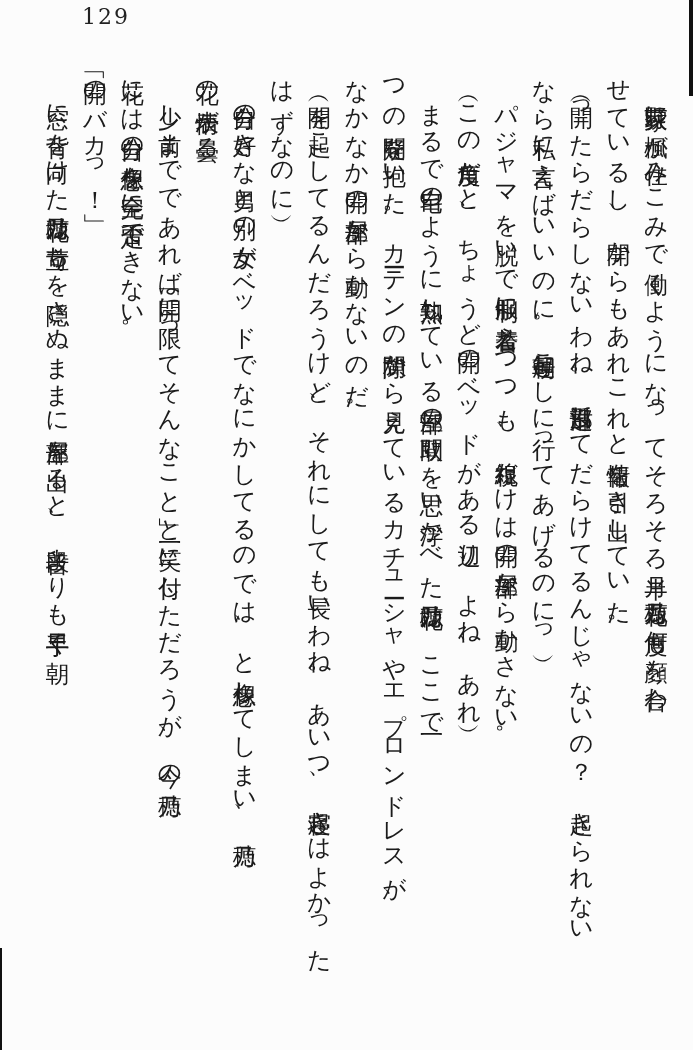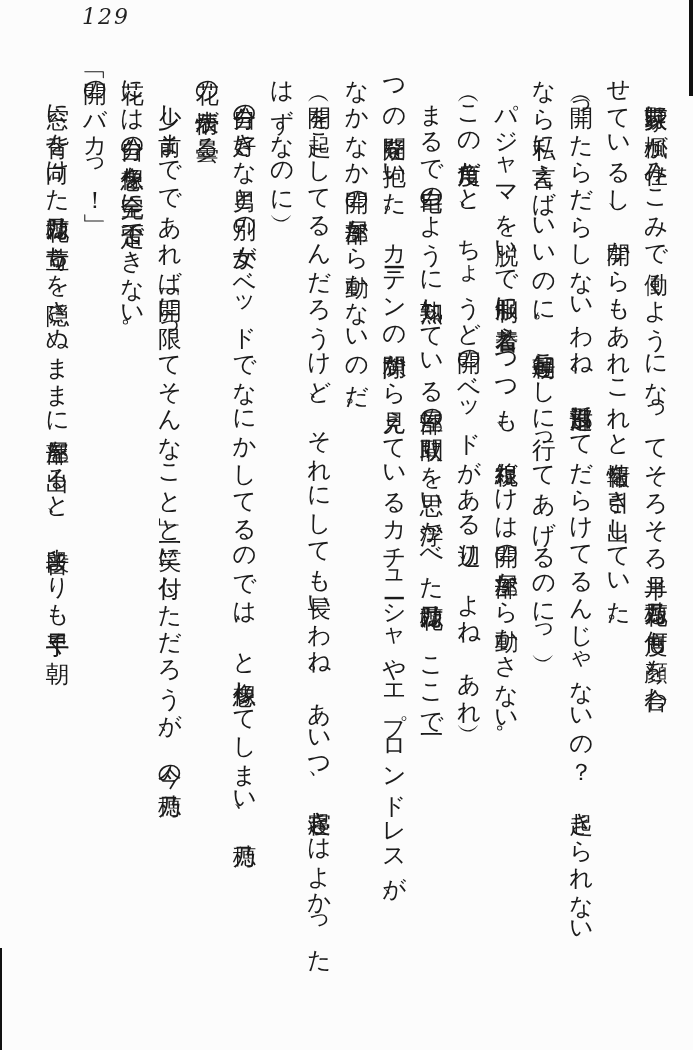--- a/index.html
+++ b/index.html
@@ -15,21 +15,20 @@
   }
   .page {
     position: absolute;
     inset: 0;
   }
   .page-number {
     position: absolute;
     top: 4px;
     left: 82px;
     font-family: "DejaVu Serif", "Liberation Serif", serif;
-    font-style: italic;
     font-size: 22px;
     letter-spacing: 2px;
     color: #222;
   }
   .text-body {
     position: absolute;
     top: 64px;
     right: 19px;
     height: 934px;
     writing-mode: vertical-rl;

